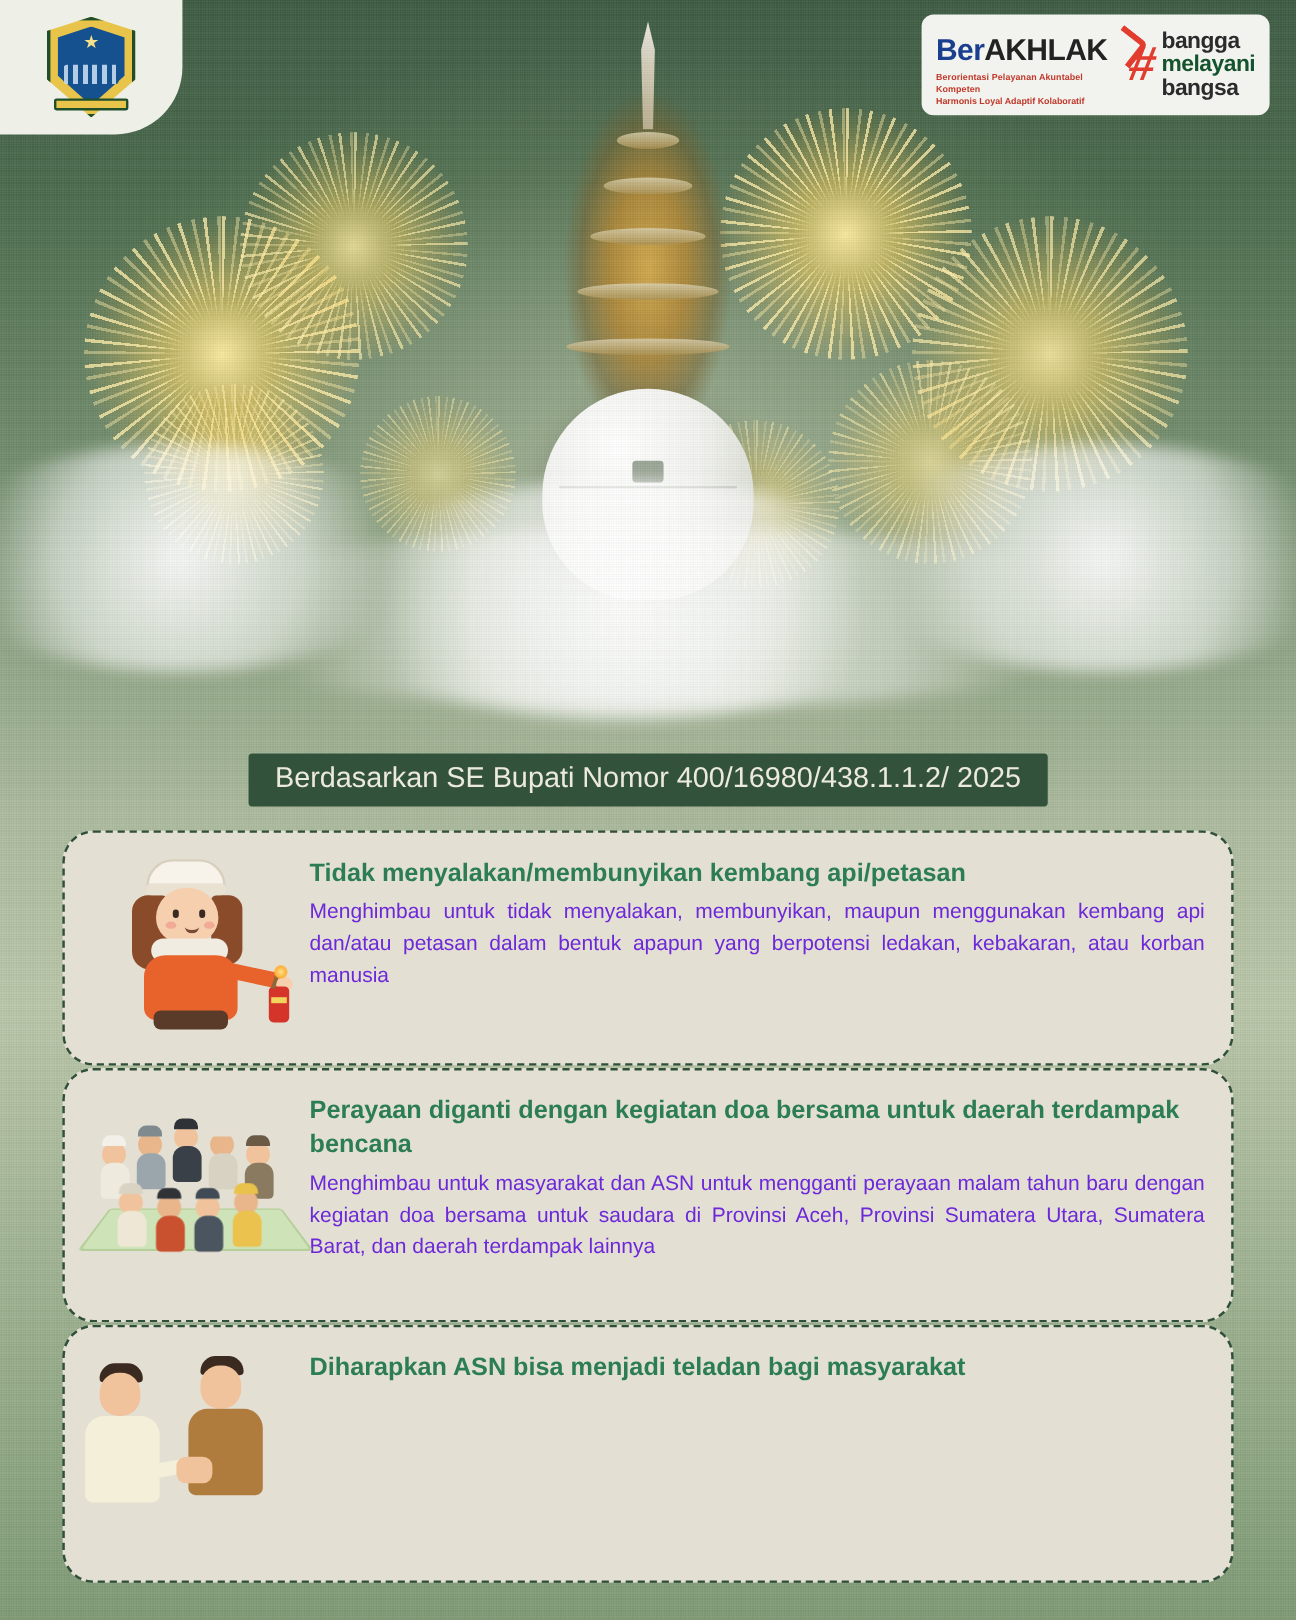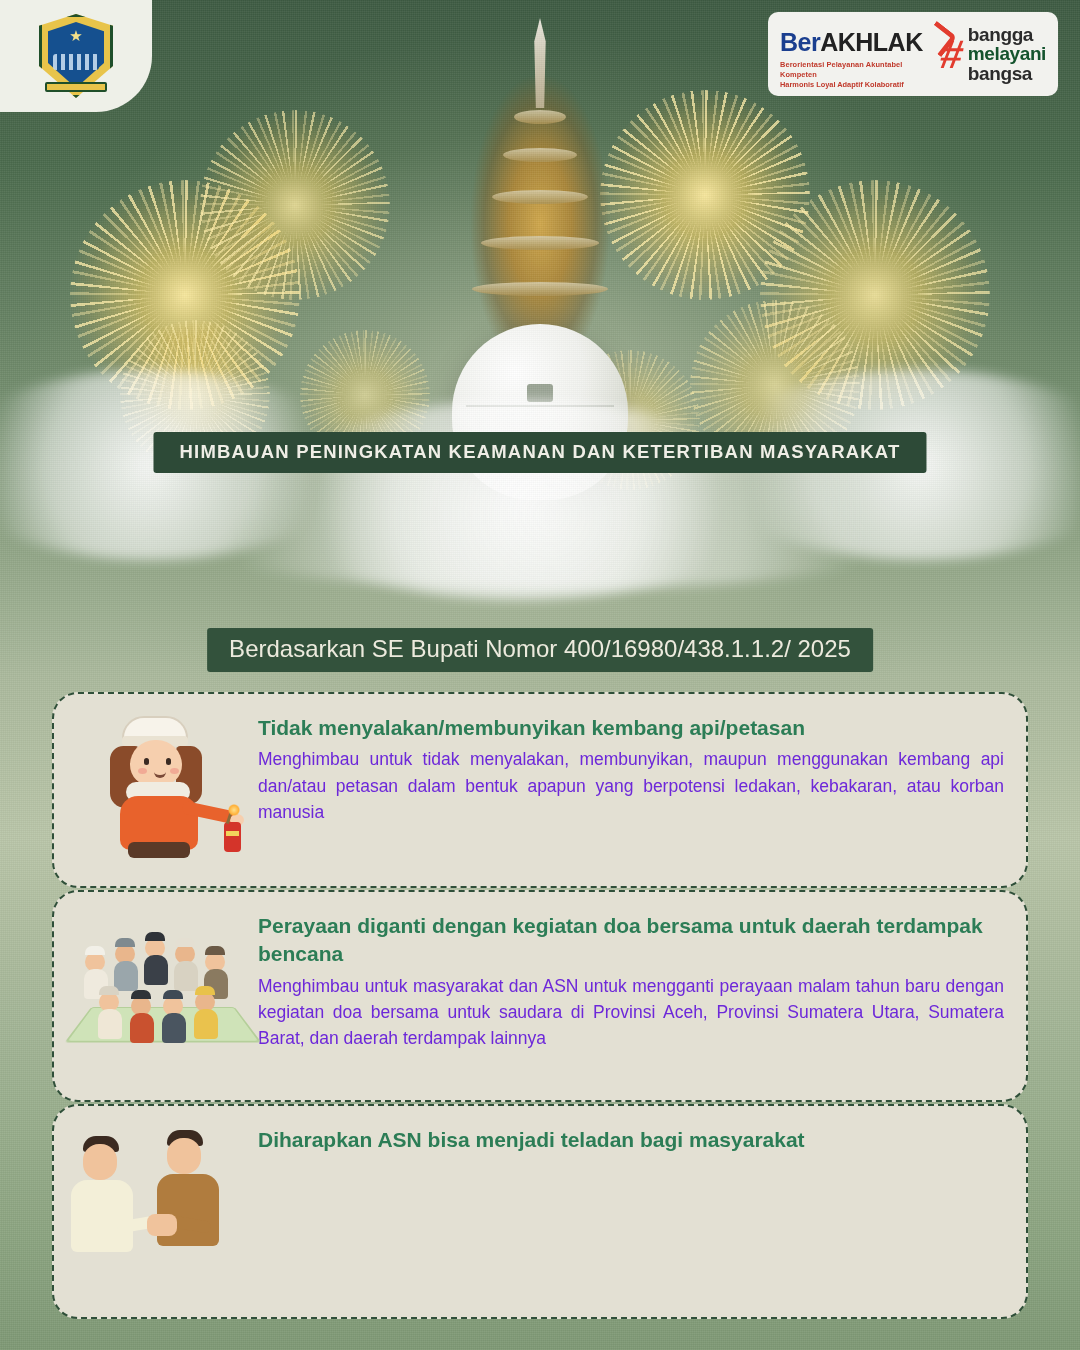--- a/index.html
+++ b/index.html
@@ -339,23 +339,20 @@
       <div class="hashmark">#</div>
       <div class="ber-words">
         <div class="w1">bangga</div>
         <div class="w2">melayani</div>
         <div class="w3">bangsa</div>
       </div>
     </div>
     <div class="swoosh"></div>
   </div>
 
-  <div class="ribbon-head">
-    <span>HIMBAUAN PENINGKATAN KEAMANAN DAN KETERTIBAN MASYARAKAT</span>
-  </div>
 
 
   <div class="subribbon">
     <span>Berdasarkan SE Bupati Nomor 400/16980/438.1.1.2/ 2025</span>
   </div>
 
   <div class="cards">
 
     <div class="card c1">
       <div class="card-art">

